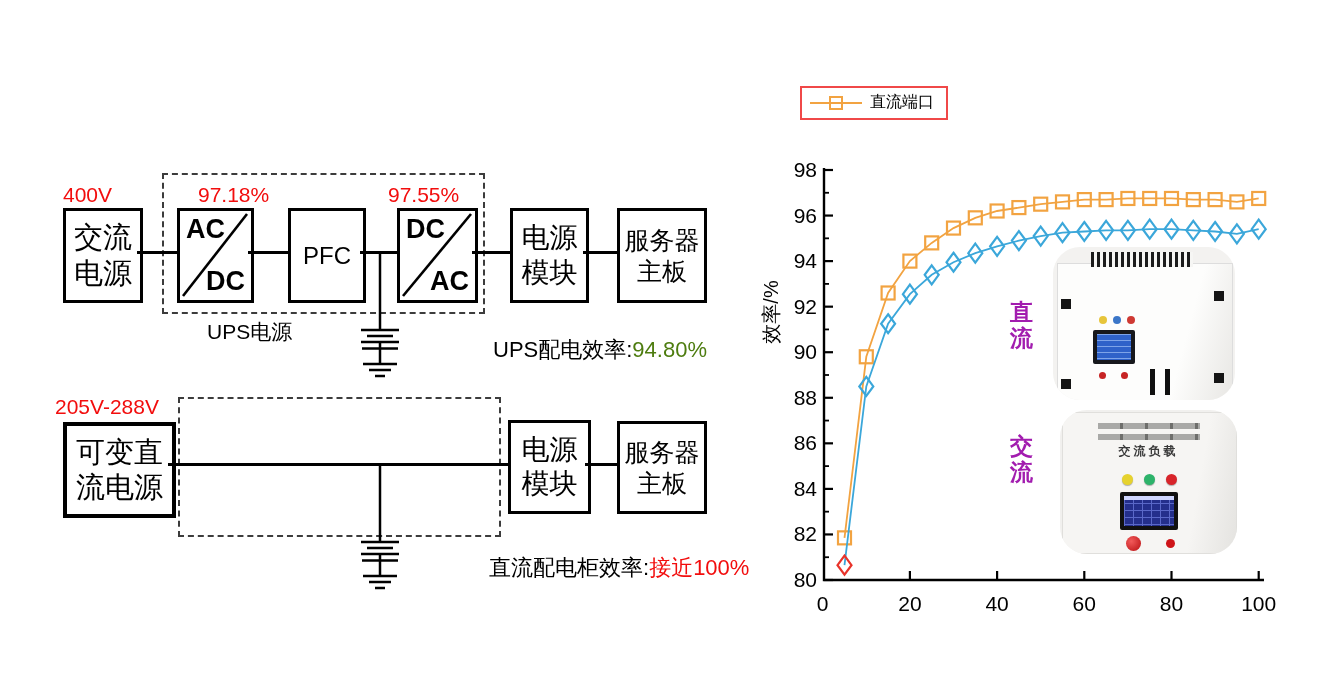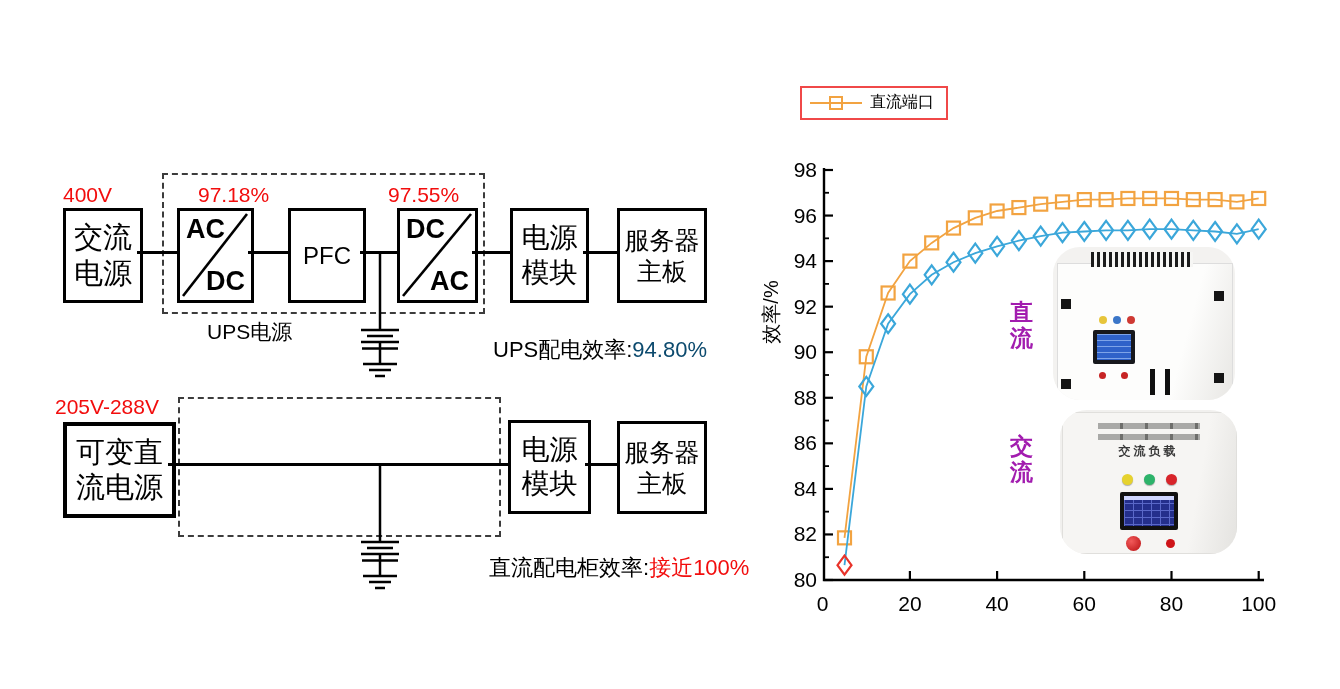--- a/index.html
+++ b/index.html
@@ -136,21 +136,21 @@
       <line x1="27" y1="91" x2="27" y2="97.5"></line>
       <line x1="9" y1="97.5" x2="45" y2="97.5"></line>
       <line x1="27" y1="97.5" x2="27" y2="113"></line>
       <line x1="10" y1="113" x2="44" y2="113"></line>
       <line x1="16" y1="119" x2="38" y2="119"></line>
       <line x1="22" y1="125" x2="32" y2="125"></line>
     </g>
   </svg>
 
   <div class="result" style="left:493px;top:335px;">
-    <span>UPS配电效率:</span><span class="red" style="color: #0c4a6e;">94.80%</span>
+    <span>UPS配电效率:</span><span class="red" style="color: #4d7c0f;">94.80%</span>
   </div>
 
   <div class="lbl red ctr" style="left: 55px; top: 395px; width: 121px; color: rgb(242, 13, 13);">205V-288V</div>
 
   <div class="box f29 thick" style="left:63px;top:422px;width:105px;height:88px;">
     <div class="bl">可变直</div>
     <div class="bl">流电源</div>
   </div>
 
   <div class="dashedbox" style="left:178px;top:397px;width:319px;height:136px;"></div>

